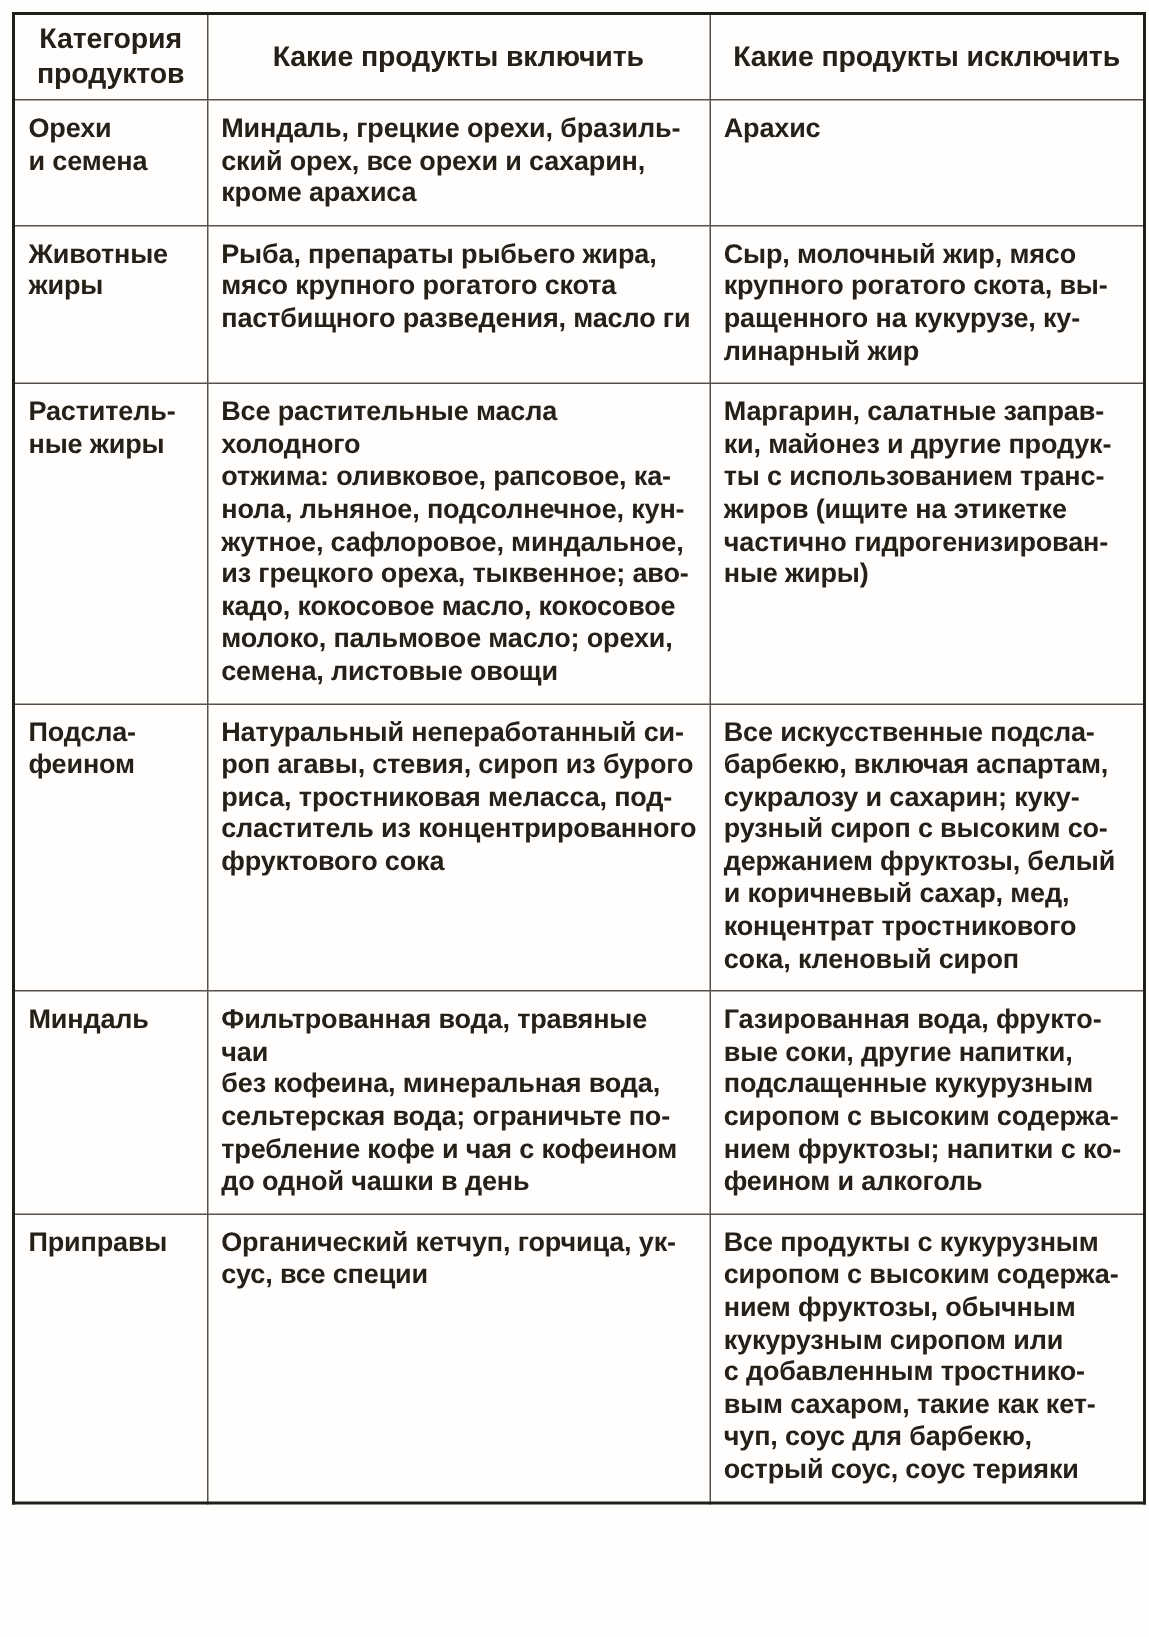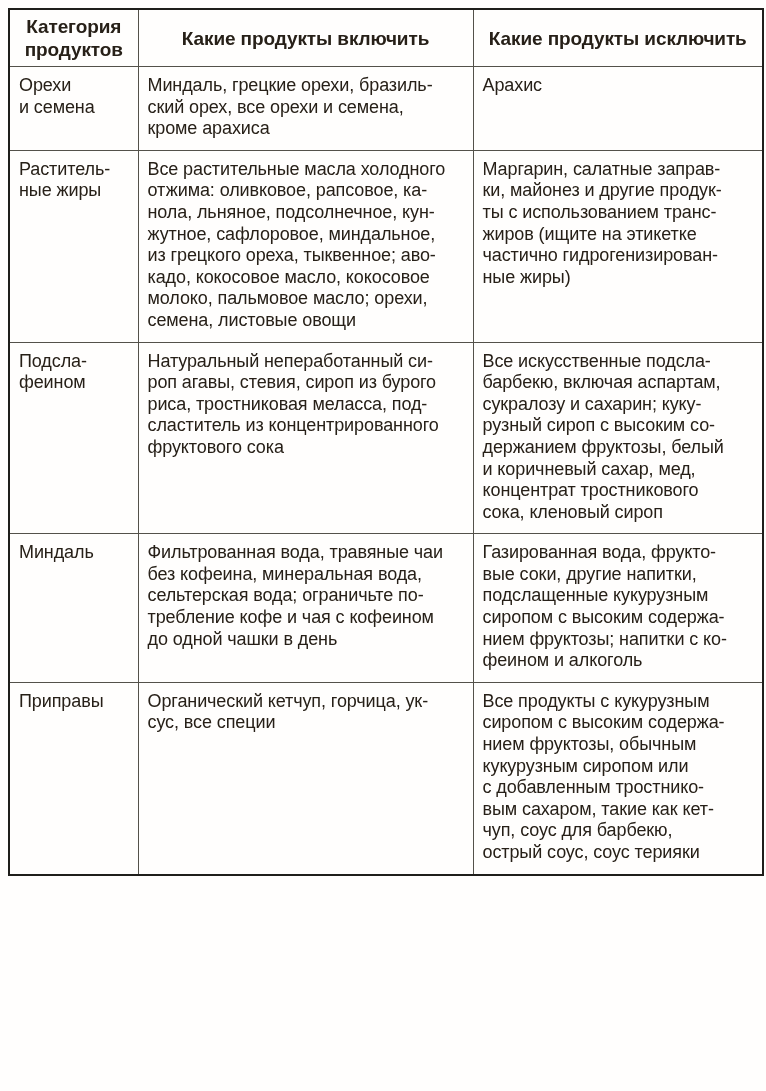--- a/index.html
+++ b/index.html
@@ -37,21 +37,21 @@
     font-size: 19px;
     font-weight: bold;
     line-height: 23px;
     text-align: center;
     vertical-align: middle;
     padding: 5px 4px;
     height: 52px;
   }
   td {
     font-size: 18px;
-    font-weight: 400;
+    font-weight: 700;
     line-height: 21.6px;
     text-align: left;
     padding: 8px 8px 10px 9px;
   }
   td.cat { padding-left: 9px; }
 </style>
 </head>
 <body>
 
 <div class="page">
@@ -67,23 +67,34 @@
 продуктов</th>
         <th>Какие продукты включить</th>
         <th>Какие продукты исключить</th>
       </tr>
     </thead>
     <tbody>
       <tr>
         <td class="cat">Орехи
 и семена</td>
         <td>Миндаль, грецкие орехи, бразиль-
-ский орех, все орехи и семена,
+ский орех, все орехи и сахарин,
 кроме арахиса</td>
         <td>Арахис</td>
+      </tr>
+      <tr>
+        <td class="cat">Животные
+жиры</td>
+        <td>Рыба, препараты рыбьего жира,
+мясо крупного рогатого скота
+пастбищного разведения, масло ги</td>
+        <td>Сыр, молочный жир, мясо
+крупного рогатого скота, вы-
+ращенного на кукурузе, ку-
+линарный жир</td>
       </tr>
       <tr>
         <td class="cat">Раститель-
 ные жиры</td>
         <td>Все растительные масла холодного
 отжима: оливковое, рапсовое, ка-
 нола, льняное, подсолнечное, кун-
 жутное, сафлоровое, миндальное,
 из грецкого ореха, тыквенное; аво-
 кадо, кокосовое масло, кокосовое

